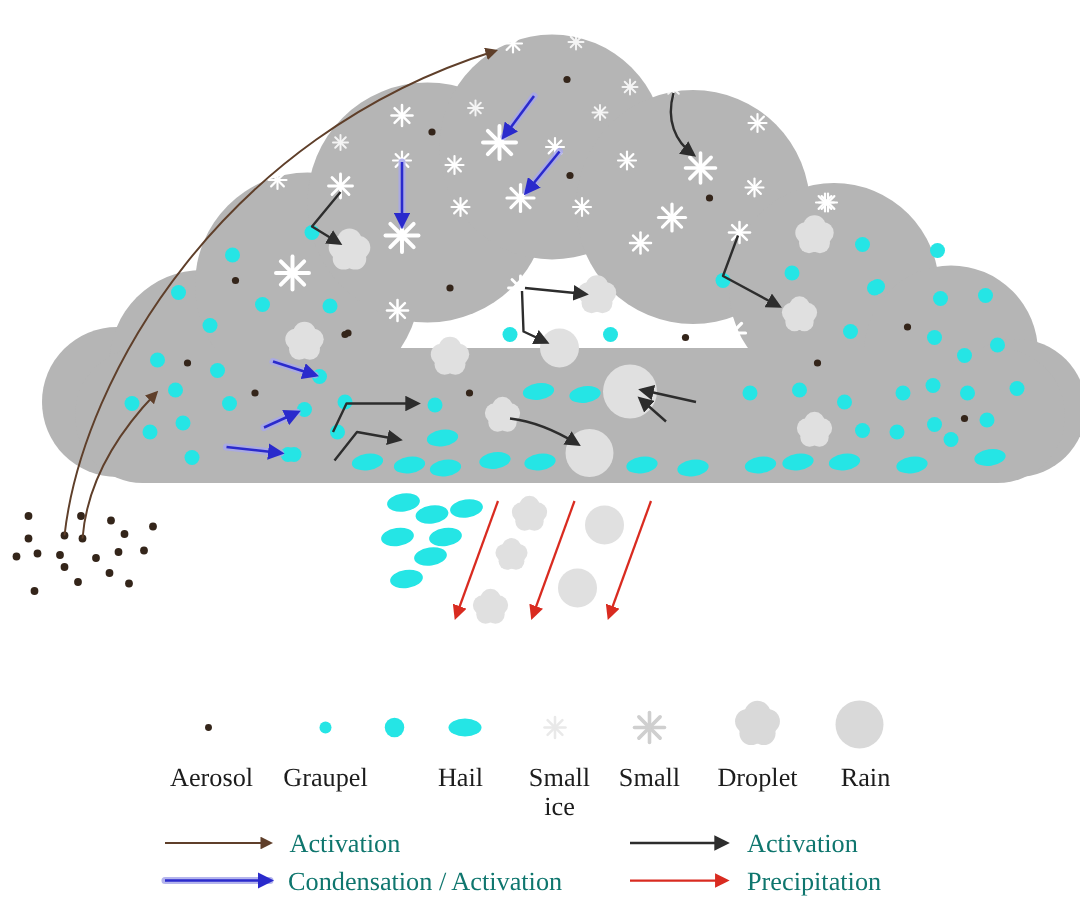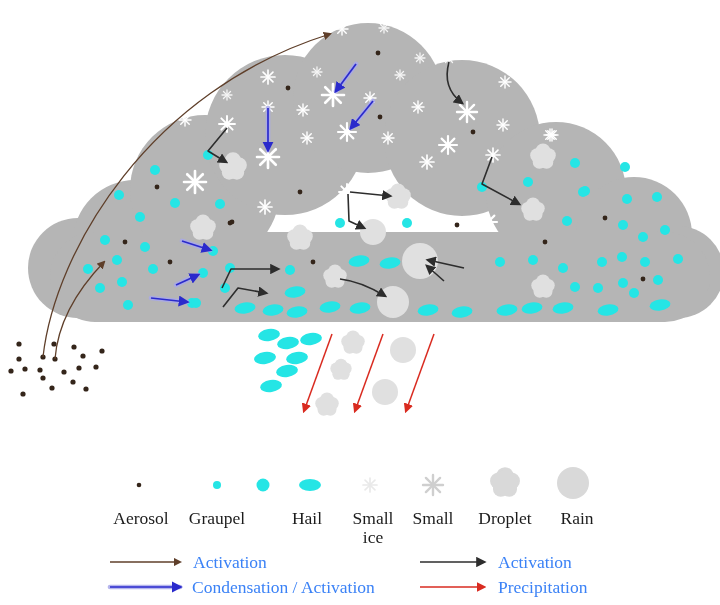--- a/index.html
+++ b/index.html
@@ -1,21 +1,21 @@
 <!DOCTYPE html>
 <html><head>
 <meta charset="utf-8">
 <style>
   html,body{margin:0;padding:0;background:#ffffff;}
   .stage{position:relative;width:720px;height:605px;background:#ffffff;overflow:hidden;
          font-family:"Liberation Serif",serif;}
   .stage svg{position:absolute;left:0;top:0;}
   .lbl{position:absolute;transform:translateX(-50%);font-size:17.5px;color:#1c1c1c;
        white-space:nowrap;line-height:19px;text-align:center;}
-  .albl{position:absolute;font-size:17.5px;color:#3b82f6;white-space:nowrap;line-height:19px;}
+  .albl{position:absolute;font-size:17.5px;color:#0f766e;white-space:nowrap;line-height:19px;}
 </style>
 </head>
 <body>
 
 <div class="stage">
   <svg id="scene" width="720" height="605" viewBox="0 0 720 605">
       <defs>
         <marker id="m-activation" viewBox="0 0 10 10" refX="7.5" refY="5" markerWidth="6.5" markerHeight="6.5" orient="auto">
           <path d="M0,0 L10,5 L0,10 z" fill="#5f3f2a"></path>
         </marker>

